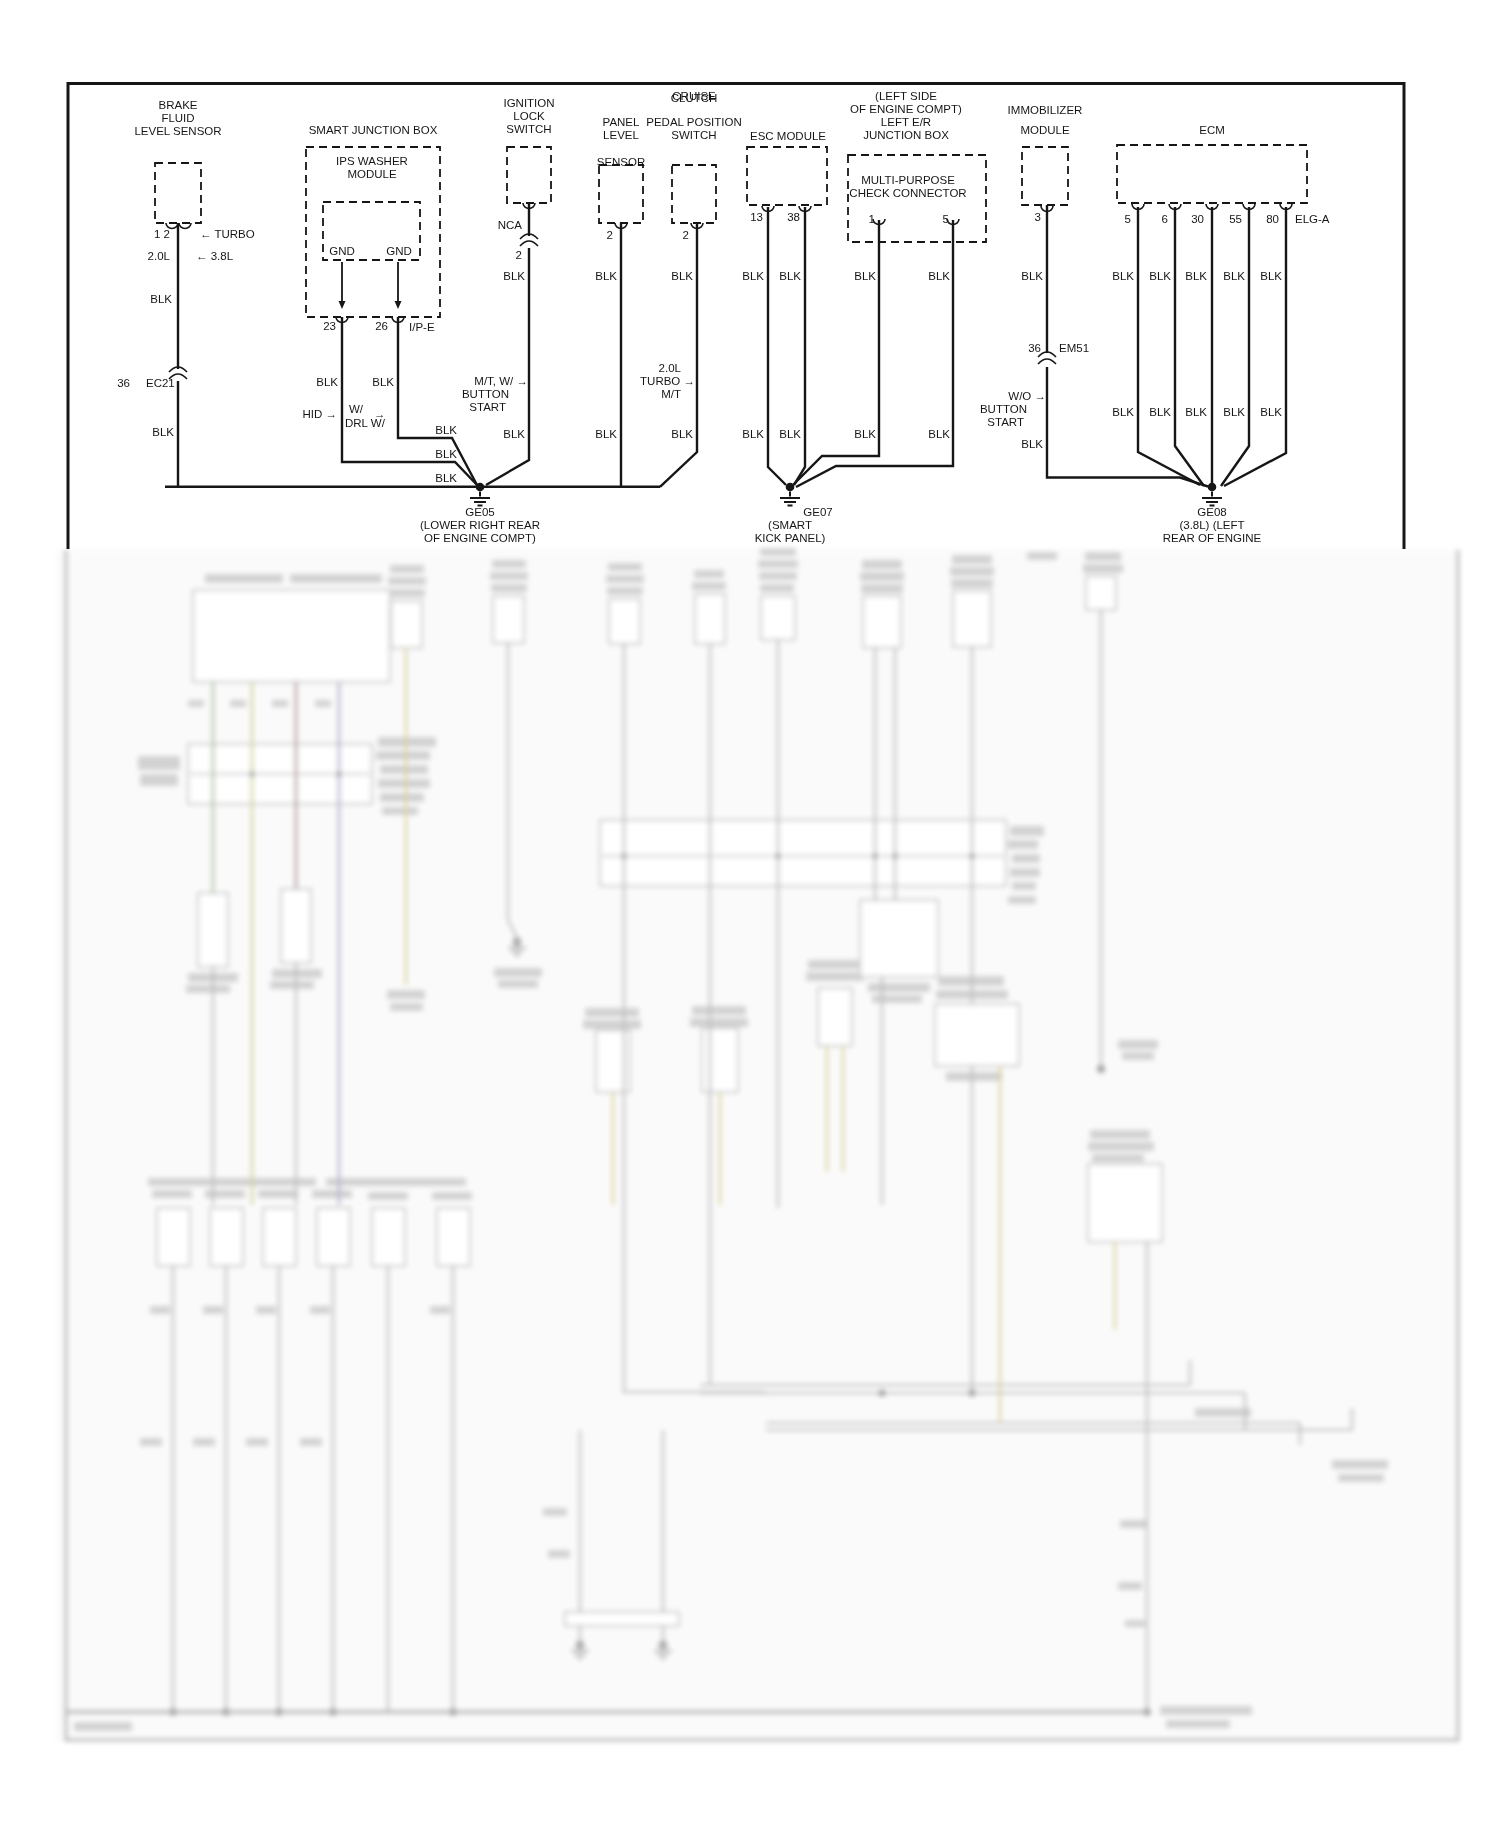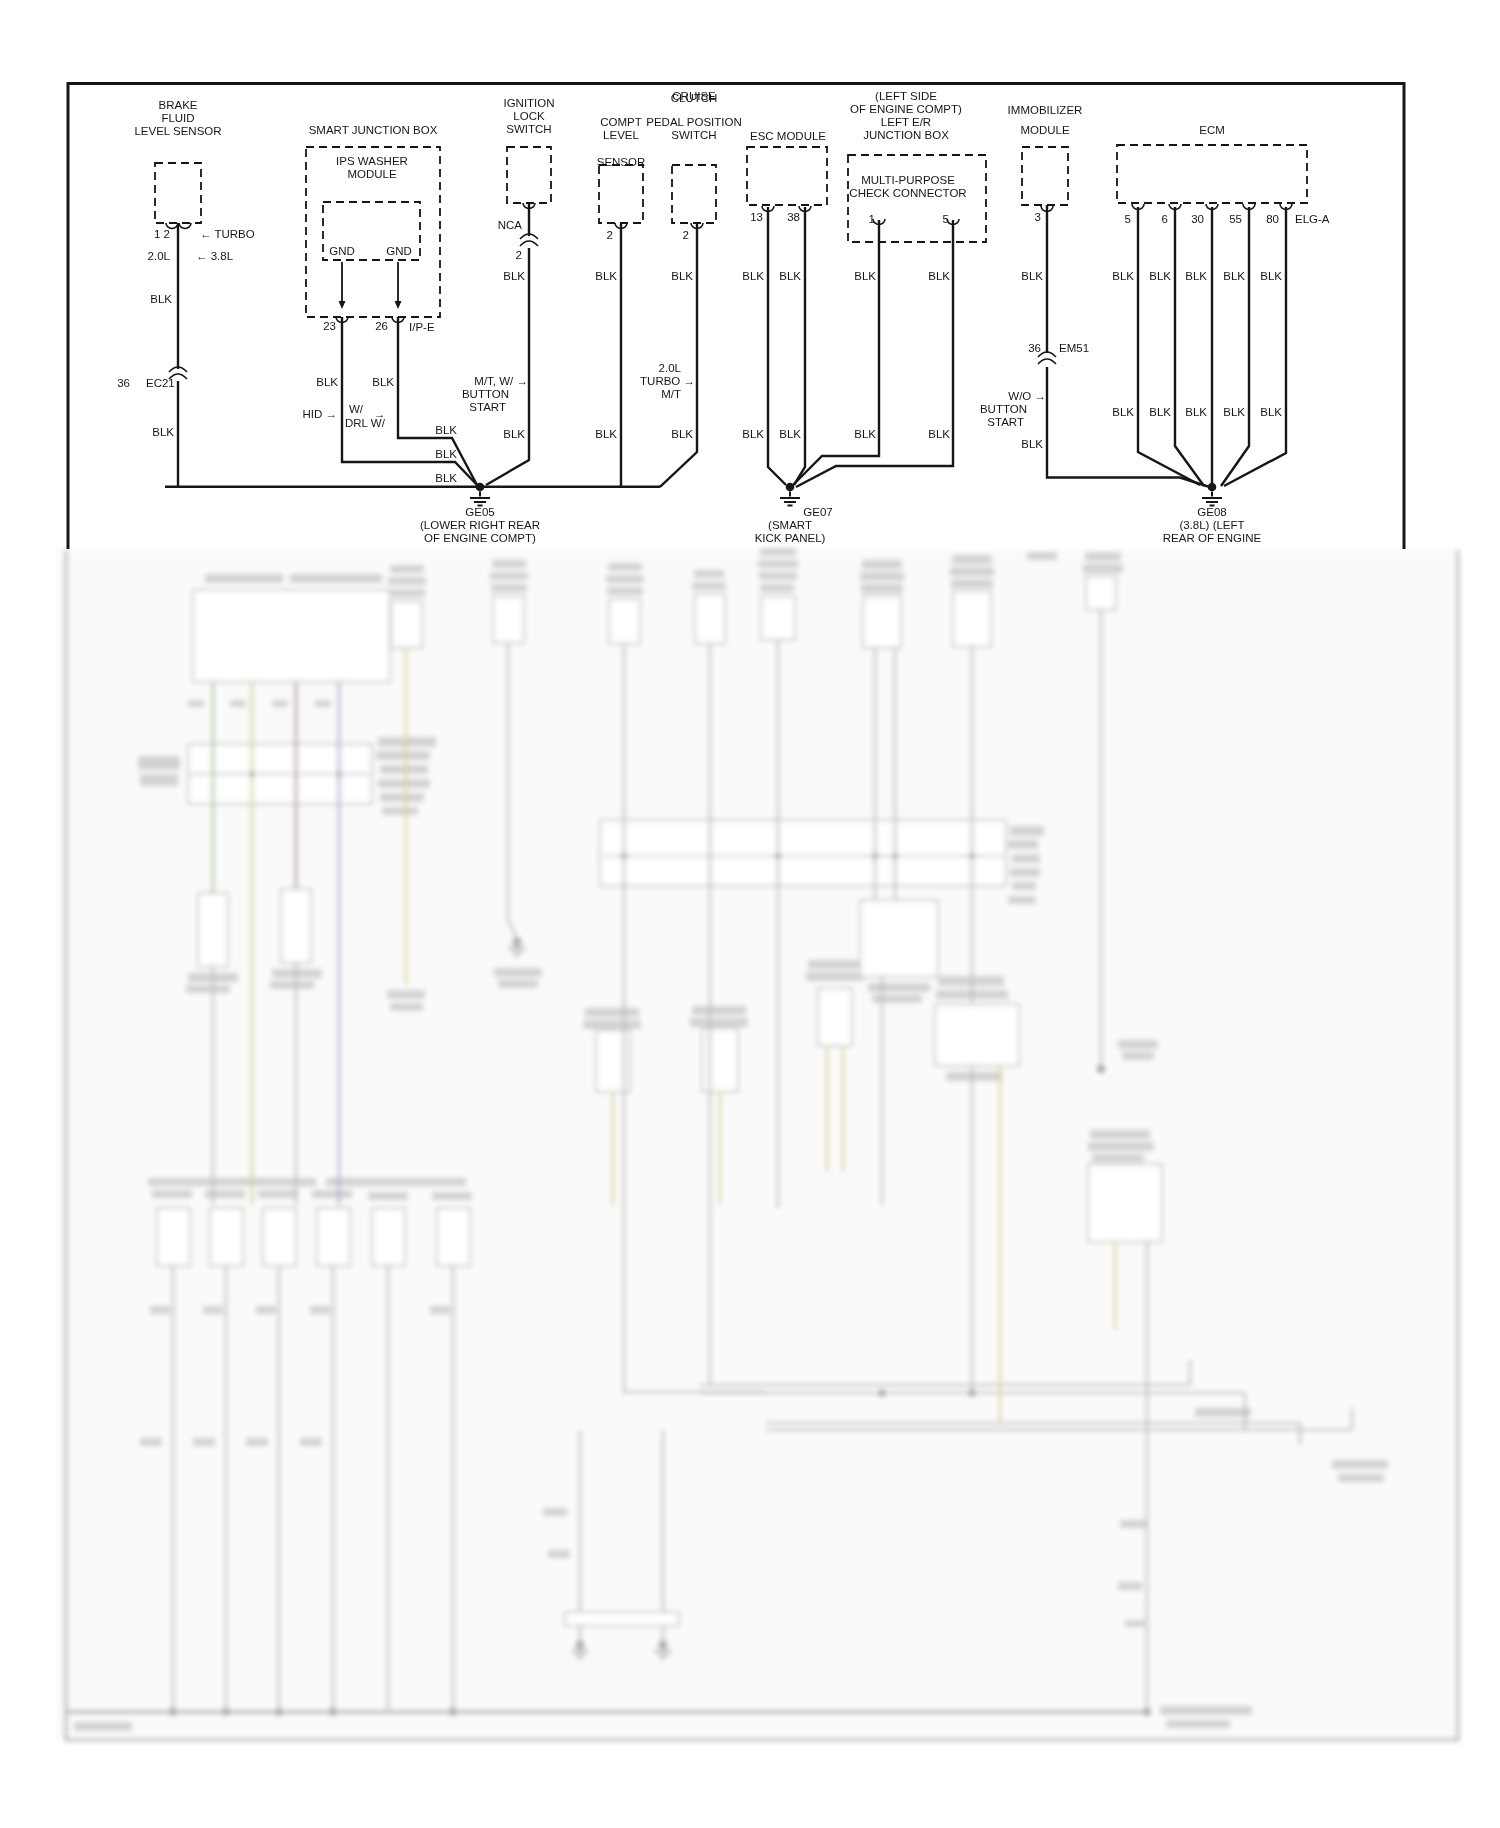--- a/index.html
+++ b/index.html
@@ -307,21 +307,21 @@
 <div class="t c" style="left:529px;top:110px">LOCK</div>
 <div class="t c" style="left:529px;top:123px">SWITCH</div>
 <div class="t r" style="left:522px;top:219px">NCA</div>
 <div class="t r" style="left:522px;top:249px">2</div>
 <div class="t r" style="left:525px;top:270px">BLK</div>
 <div class="t r" style="left:528px;top:375px">M/T, W/ →</div>
 <div class="t r" style="left:509px;top:388px">BUTTON</div>
 <div class="t r" style="left:506px;top:401px">START</div>
 <div class="t r" style="left:525px;top:428px">BLK</div>
 
-<div class="t c" style="left:621px;top:116px">COMPT</div>
+<div class="t c" style="left:621px;top:116px">PANEL</div>
 <div class="t c" style="left:621px;top:129px">LEVEL</div>
 <div class="t c" style="left:621px;top:156px">SENSOR</div>
 <div class="t r" style="left:613px;top:229px">2</div>
 <div class="t r" style="left:617px;top:270px">BLK</div>
 <div class="t r" style="left:617px;top:428px">BLK</div>
 
 <div class="t c" style="left:694px;top:90px">CRUISE</div>
 <div class="t c" style="left:694px;top:92px">CLUTCH</div>
 <div class="t c" style="left:694px;top:116px">PEDAL POSITION</div>
 <div class="t c" style="left:694px;top:129px">SWITCH</div>

